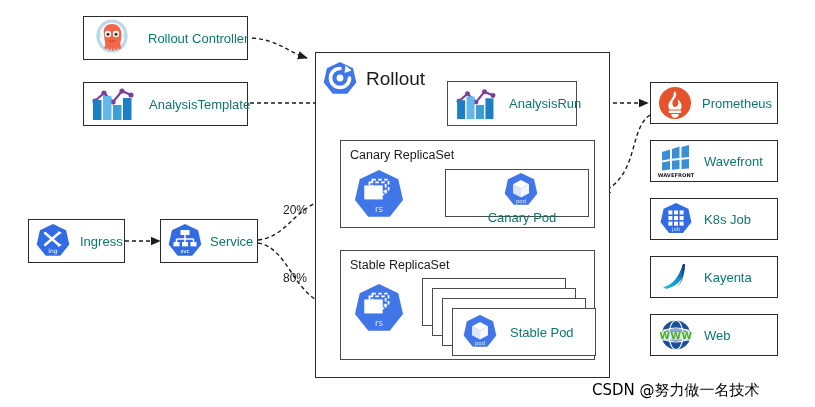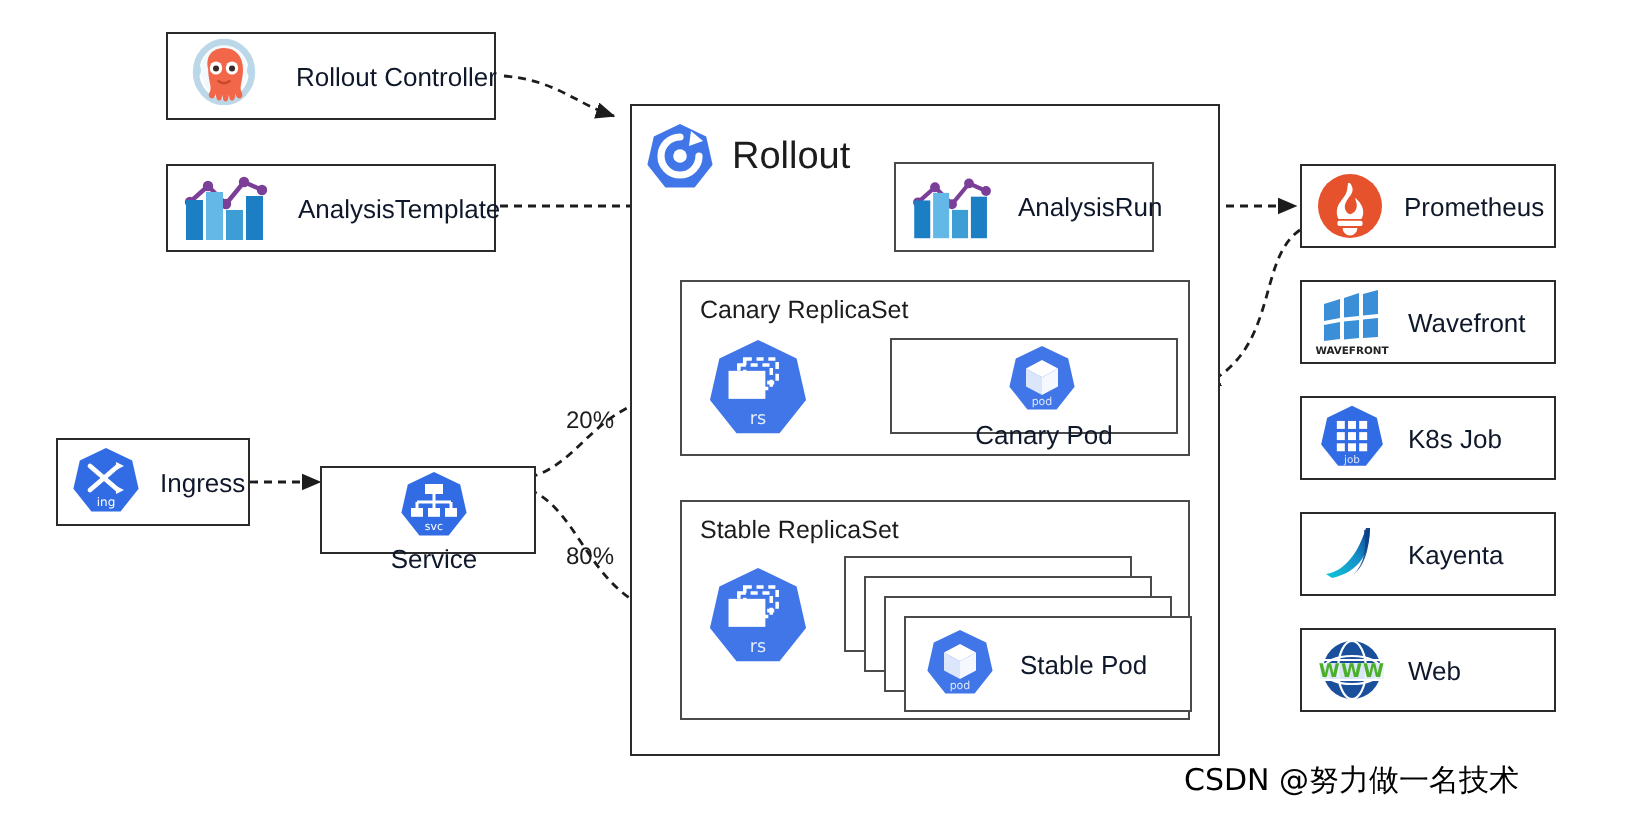--- a/index.html
+++ b/index.html
@@ -3,21 +3,21 @@
 <meta charset="utf-8">
 <style>
   html,body{margin:0;padding:0;background:#ffffff;}
   body{width:815px;height:407px;overflow:hidden;
        font-family:"Liberation Sans","DejaVu Sans",sans-serif;
        -webkit-font-smoothing:antialiased;}
   #canvas{position:relative;width:815px;height:407px;background:#fff;}
 
   .box{position:absolute;background:#fff;border:1.6px solid #2b2b2b;
        box-sizing:border-box;display:flex;align-items:center;}
-  .box .lbl{font-size:13px;color:#0f172a;white-space:nowrap;}
+  .box .lbl{font-size:13px;color:#0f766e;white-space:nowrap;}
   .ico{flex:0 0 auto;display:flex;align-items:center;justify-content:center;}
 
   
   .container{position:absolute;border:1.6px solid #2b2b2b;background:#fff;box-sizing:border-box;}
   .container.thin{border:1.3px solid #4a4a4a;}
   .container .title{position:absolute;font-size:12.5px;color:#1c1c1c;white-space:nowrap;}
 
   .rollout-title{position:absolute;font-size:19px;color:#1c1c1c;}
 
   .pct{position:absolute;font-size:12px;color:#1c1c1c;}
@@ -106,21 +106,21 @@
           <path d="M25 11 L11 23"></path>
         </g>
         <path d="M24 9 l4 2 -4 2 z" fill="#fff"></path>
         <path d="M24 21 l4 2 -4 2 z" fill="#fff"></path>
         <text x="19" y="31" font-size="6" fill="#fff" text-anchor="middle" font-family="DejaVu Sans, sans-serif">ing</text>
       </svg>
     </span>
     <span class="lbl" style="margin-left:8px;">Ingress</span>
   </div>
 
-  <div class="box" style="left:160px;top:233px;width:108px;height:44px;flex-direction:column;">
+  <div class="box" style="left:160px;top:219px;width:98px;height:44px;">
     <span class="ico" style="width:38px;height:38px;margin-left:5px;">
       <svg width="38" height="38" viewBox="0 0 38 38">
         <polygon points="19,2 32.1,8.3 35.3,22.4 26.3,33.7 11.7,33.7 2.7,22.4 5.9,8.3" fill="#326ce5"></polygon>
         <rect x="14.5" y="8" width="9" height="5" fill="#fff"></rect>
         <g stroke="#fff" stroke-width="1.5" fill="none">
           <path d="M19 13 L19 17"></path>
           <path d="M10.5 17 L27.5 17"></path>
           <path d="M10.5 17 L10.5 20"></path>
           <path d="M19 17 L19 20"></path>
           <path d="M27.5 17 L27.5 20"></path>

